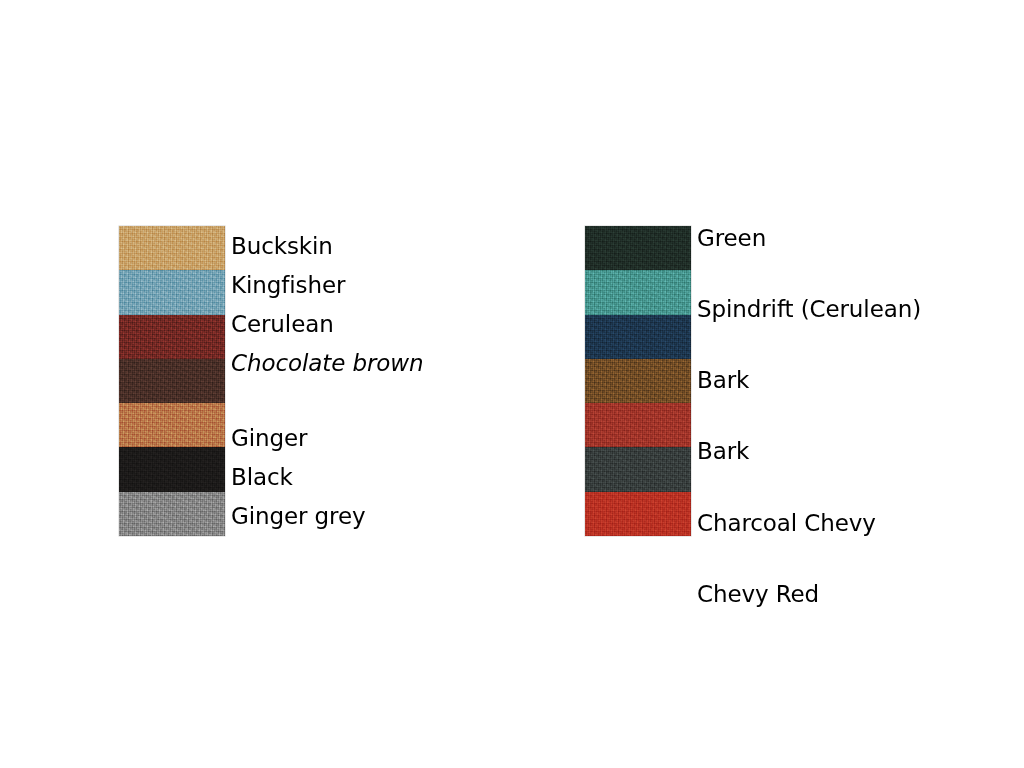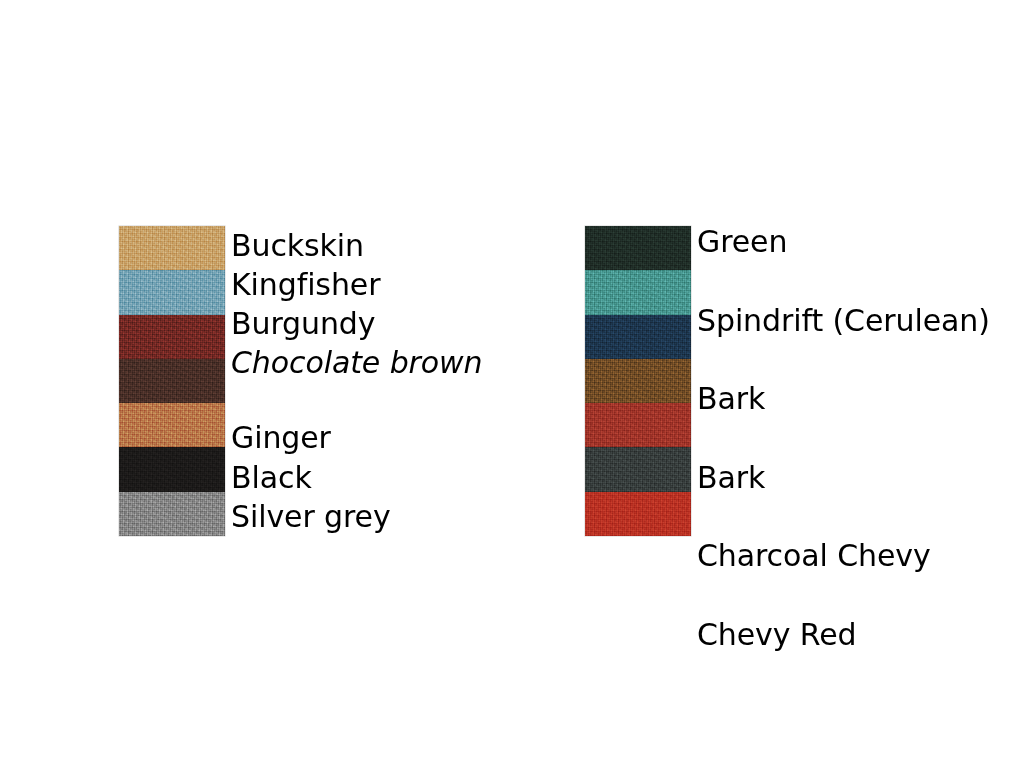--- a/index.html
+++ b/index.html
@@ -111,21 +111,21 @@
     display: flex;
     flex-direction: column;
   }
   .swatch-labels.left  { left: 231px; width: 330px; }
   .swatch-labels.right { left: 697px; width: 320px; gap: 47px; }
 
   .swatch-label {
     display: flex;
     align-items: center;
     color: #000000;
-    font-size: 30px;
+    font-size: 23px;
     line-height: 1.05;
     white-space: nowrap;
     letter-spacing: -0.1px;
   }
 </style>
 </head>
 <body>
 
 <div id="swatch-chart">
 
@@ -137,25 +137,25 @@
         <div class="swatch-band" style="--c: #4e322a; height: 14.2857%;"></div>
         <div class="swatch-band" style="--c: #c07f4e; height: 14.2857%;"></div>
         <div class="swatch-band" style="--c: #1e1c1b; height: 14.2857%;"></div>
         <div class="swatch-band" style="--c: #8e8e8e; height: 14.2857%;"></div>
       </div>
   </div>
 
   <div class="swatch-labels left">
       <div class="swatch-label" style="height: 14.2857%;">Buckskin</div>
       <div class="swatch-label" style="height: 14.2857%;">Kingfisher</div>
-      <div class="swatch-label" style="height: 14.2857%;">Burgundy</div>
+      <div class="swatch-label" style="height: 14.2857%;">Cerulean</div>
       <div class="swatch-label" style="height: 14.2857%; font-style: italic;">Chocolate brown</div>
       <div class="swatch-label" style="height: 14.2857%; margin-top: 36px;">Ginger</div>
       <div class="swatch-label" style="height: 14.2857%; text-align: right;">Black</div>
-      <div class="swatch-label" style="height: 14.2857%;">Silver grey</div>
+      <div class="swatch-label" style="height: 14.2857%;">Ginger grey</div>
     </div>
 
   <div class="swatch-group right">
     <div class="swatch-column">
         <div class="swatch-band" style="--c: #22312a; height: 14.2857%;"></div>
         <div class="swatch-band" style="--c: #4c9e97; height: 14.2857%;"></div>
         <div class="swatch-band" style="--c: #1f3a54; height: 14.2857%;"></div>
         <div class="swatch-band" style="--c: #7a5228; height: 14.2857%;"></div>
         <div class="swatch-band" style="--c: #a8382c; height: 14.2857%;"></div>
         <div class="swatch-band" style="--c: #3b4241; height: 14.2857%;"></div>

